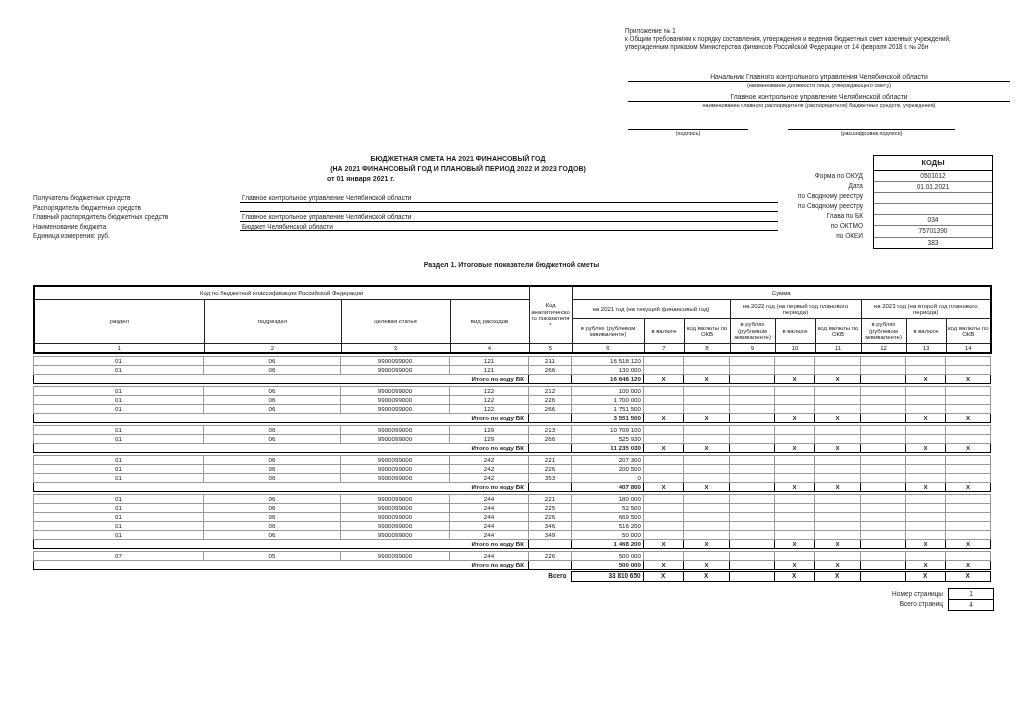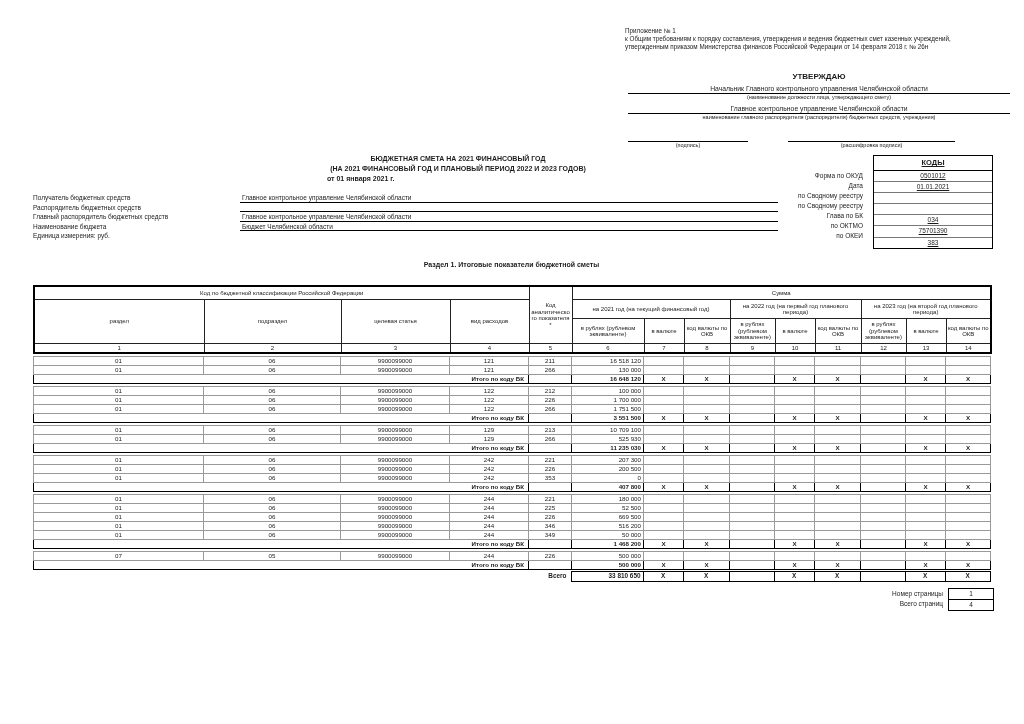--- a/index.html
+++ b/index.html
@@ -21,21 +21,21 @@
   .doc-title .l3{text-align:left;}
   
   .requisites{position:absolute;left:33px;top:193px;width:745px;}
   .req-row{display:flex;height:9.6px;font-size:6.5px;line-height:9px;}
   .req-label{width:207px;}
   .req-value{flex:1;padding-left:2px;}
   .req-value.ul{border-bottom:1px solid #000;}
   
   .codes-labels{position:absolute;left:650px;top:170.5px;width:218px;}
   .codes-labels .c-lab{height:10.1px;font-size:6.5px;line-height:10px;text-align:right;padding-right:5px;}
-  .codes-box{position:absolute;left:873px;top:155px;width:118px;border:1.5px solid #000;text-decoration:underline;}
+  .codes-box{position:absolute;left:873px;top:155px;width:118px;border:1.5px solid #000;}
   .codes-head{height:14px;line-height:14px;text-align:center;font-weight:bold;font-size:7.5px;border-bottom:1.5px solid #000;}
   .code-cell{height:10.1px;font-size:6.5px;line-height:10px;text-align:center;border-bottom:1px solid #777;}
   .code-cell:last-child{border-bottom:none;}
   
   .section-title{position:absolute;left:33px;top:261px;width:957px;text-align:center;font-weight:bold;font-size:7px;}
   
   #table-area{position:absolute;left:33px;top:285px;width:957px;}
   table.grid{border-collapse:collapse;table-layout:fixed;width:957px;}
   .hdr{border:2px solid #000;}
   .hdr td{border:1px solid #222;font-size:6px;line-height:6.5px;text-align:center;vertical-align:middle;padding:0 1px;word-wrap:break-word;}
@@ -65,21 +65,20 @@
 
 <div class="page">
 
   <div class="appendix">
     <div>Приложение № 1</div>
     <div>к Общим требованиям к порядку составления, утверждения и ведения бюджетных смет казенных учреждений,</div>
     <div>утвержденным приказом Министерства финансов Российской Федерации  от 14 февраля 2018 г. № 26н</div>
   </div>
 
   <div class="approval">
-    <div class="approve-title">УТВЕРЖДАЮ</div>
     <div class="u-line">Начальник Главного контрольного управления Челябинской области</div>
     <div class="cap">(наименование должности лица, утверждающего смету)</div>
     <div class="u-line" style="margin-top:3px;">Главное контрольное управление Челябинской области</div>
     <div class="cap">наименование главного распорядителя (распорядителя) бюджетных средств, учреждения)</div>
     <div class="sig-row">
       <div class="sig1">
         <div class="sig-line"></div>
         <div class="cap">(подпись)</div>
       </div>
       <div class="sig2">

